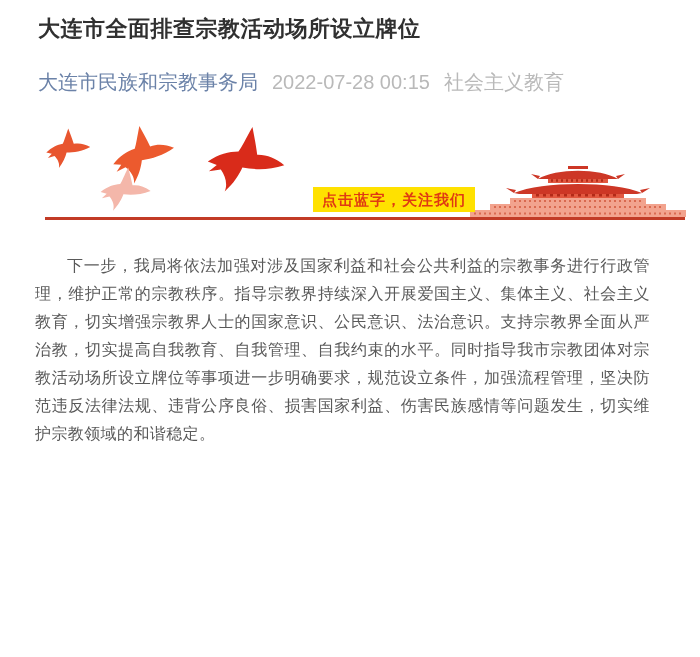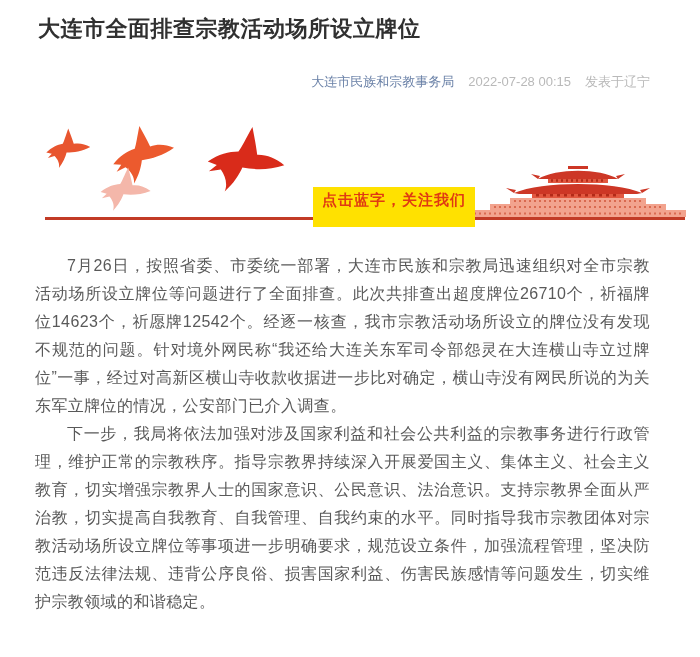--- a/index.html
+++ b/index.html
@@ -8,28 +8,28 @@
     width:700px; height:657px; overflow:hidden;
     font-family:"Liberation Sans","DejaVu Sans",sans-serif;
     -webkit-font-smoothing:antialiased;
   }
   .page { width:700px; height:657px; padding:14px 50px 16px 35px; background:#fff; }
 
   .title {
     font-size:22px; line-height:30px; font-weight:700; color:#303030;
     margin-left:3px; letter-spacing:.5px;
   }
-  .byline { margin-top:12px; margin-left:3px; font-size:13px; line-height:20px; display:flex; gap:14px; align-items:baseline;justify-content:flex-end; }
+  .byline { margin-top:12px; margin-left:3px; font-size:20px; line-height:20px; display:flex; gap:14px; align-items:baseline; }
   .byline .account { color:#6b82a8; cursor:pointer; }
   .byline .time, .byline .loc { color:#b9b9b9;margin-top:16px; }
 
   .banner { position:relative; height:112px; margin:26px -50px 0 -35px; width:700px; }
   .banner svg { position:absolute; left:0; top:0; }
   .badge {
-    position:absolute; left:313px; top:69px; height:40px;
+    position:absolute; left:313px; top:69px; height:25px;
     background:#ffe100; color:#e03a12; font-weight:700; font-size:15px;
     line-height:25px; padding:0 9px; letter-spacing:1px; white-space:nowrap;
   }
 
   .body-text { margin-top:22px; }
   .para {
     font-size:16px; line-height:28px; color:#595959;
     text-align:justify; text-indent:2em; letter-spacing:.4px;
   }
   .para + .para { }
@@ -39,21 +39,21 @@
 </head>
 <body>
 
 <div class="page">
 
   <h1 class="title">大连市全面排查宗教活动场所设立牌位</h1>
 
   <div class="byline">
     <span class="account">大连市民族和宗教事务局</span>
     <span class="time">2022-07-28 00:15</span>
-    <span class="loc">发表于辽宁</span>
+    <span class="loc">社会主义教育</span>
   </div>
 
   <div class="banner">
     <svg width="700" height="112" viewBox="0 0 700 112">
 
       <rect x="45" y="99" width="640" height="3" style="fill: rgb(194, 59, 38);"></rect>
 
       <g transform="translate(38,6) scale(0.55)">
         <path d="M95,42 C85,36 75,34 65,36 C62,26 58,16 55,8 C50,22 48,30 45,36 C35,38 25,42 15,52 L25,54 L18,62 L30,58 C36,64 40,72 38,80 C46,70 50,60 52,52 C65,52 80,50 95,42 Z" style="fill: rgb(232, 85, 47);"></path>
       </g>
@@ -81,18 +81,17 @@
         <line x1="89" y1="14.5" x2="143" y2="14.5" stroke="#b22a18" stroke-width="2.5" stroke-dasharray="2,3"></line>
         <path d="M76,13 C94,2 138,2 156,13 L76,13 Z M76,13 L69,8 L78,10 Z M156,13 L163,8 L154,10 Z" style="fill: rgb(205, 55, 38);"></path>
         <rect x="106" y="0" width="20" height="3" style="fill: rgb(205, 55, 38);"></rect>
       </g>
     </svg>
 
     <div class="badge">点击蓝字，关注我们</div>
   </div>
 
   <div class="body-text">
-    <p class="para">7月26日，按照省委、市委统一部署，大连市民族和宗教局迅速组织对全市宗教活动场所设立牌位等问题进行了全面排查。此次共排查出超度牌位26710个，祈福牌位14623个，祈愿牌12542个。经逐一核查，我市宗教活动场所设立的牌位没有发现不规范的问题。针对境外网民称“我还给大连关东军司令部怨灵在大连横山寺立过牌位”一事，经过对高新区横山寺收款收据进一步比对确定，横山寺没有网民所说的为关东军立牌位的情况，公安部门已介入调查。</p>
     <p class="para">下一步，我局将依法加强对涉及国家利益和社会公共利益的宗教事务进行行政管理，维护正常的宗教秩序。指导宗教界持续深入开展爱国主义、集体主义、社会主义教育，切实增强宗教界人士的国家意识、公民意识、法治意识。支持宗教界全面从严治教，切实提高自我教育、自我管理、自我约束的水平。同时指导我市宗教团体对宗教活动场所设立牌位等事项进一步明确要求，规范设立条件，加强流程管理，坚决防范违反法律法规、违背公序良俗、损害国家利益、伤害民族感情等问题发生，切实维护宗教领域的和谐稳定。</p>
   </div>
 
 
 </div>
 
 </body></html>

